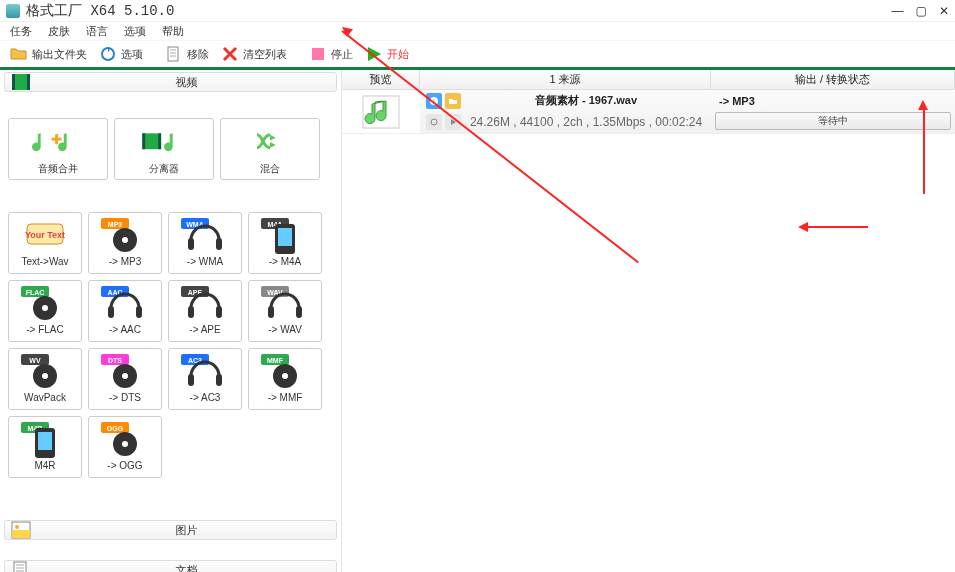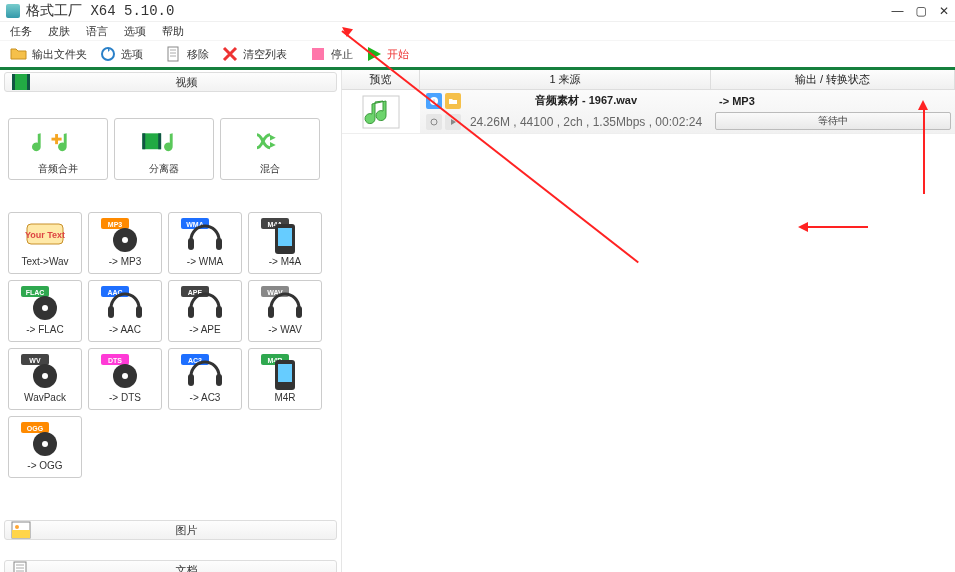--- a/index.html
+++ b/index.html
@@ -295,20 +295,31 @@
               <rect x="9" y="22" width="6" height="12" rx="3" fill="#333"></rect>
               <rect x="37" y="22" width="6" height="12" rx="3" fill="#333"></rect>
       </svg>
     </span>
     <span class="cap">-&gt; AC3</span>
         </div>
         <div class="cell">
     <span class="iconbox">
       <svg width="52" height="40" viewBox="0 0 52 40">
         <rect x="2" y="2" width="28" height="11" rx="2" fill="#2fa84f"></rect>
+              <text x="16" y="11" font-size="7" text-anchor="middle" fill="#fff" font-weight="bold">MMF</text>
+        <circle cx="26" cy="24" r="12" fill="#333"></circle>
+              <circle cx="26" cy="24" r="3" fill="#fff"></circle>
+      </svg>
+    </span>
+    <span class="cap">-&gt; MMF</span>
+        </div>
+        <div class="cell">
+    <span class="iconbox">
+      <svg width="52" height="40" viewBox="0 0 52 40">
+        <rect x="2" y="2" width="28" height="11" rx="2" fill="#2fa84f"></rect>
               <text x="16" y="11" font-size="7" text-anchor="middle" fill="#fff" font-weight="bold">M4R</text>
         <rect x="16" y="8" width="20" height="30" rx="3" fill="#333"></rect>
               <rect x="19" y="12" width="14" height="18" fill="#6cf"></rect>
       </svg>
     </span>
     <span class="cap">M4R</span>
         </div>
         <div class="cell">
     <span class="iconbox">
       <svg width="52" height="40" viewBox="0 0 52 40">

